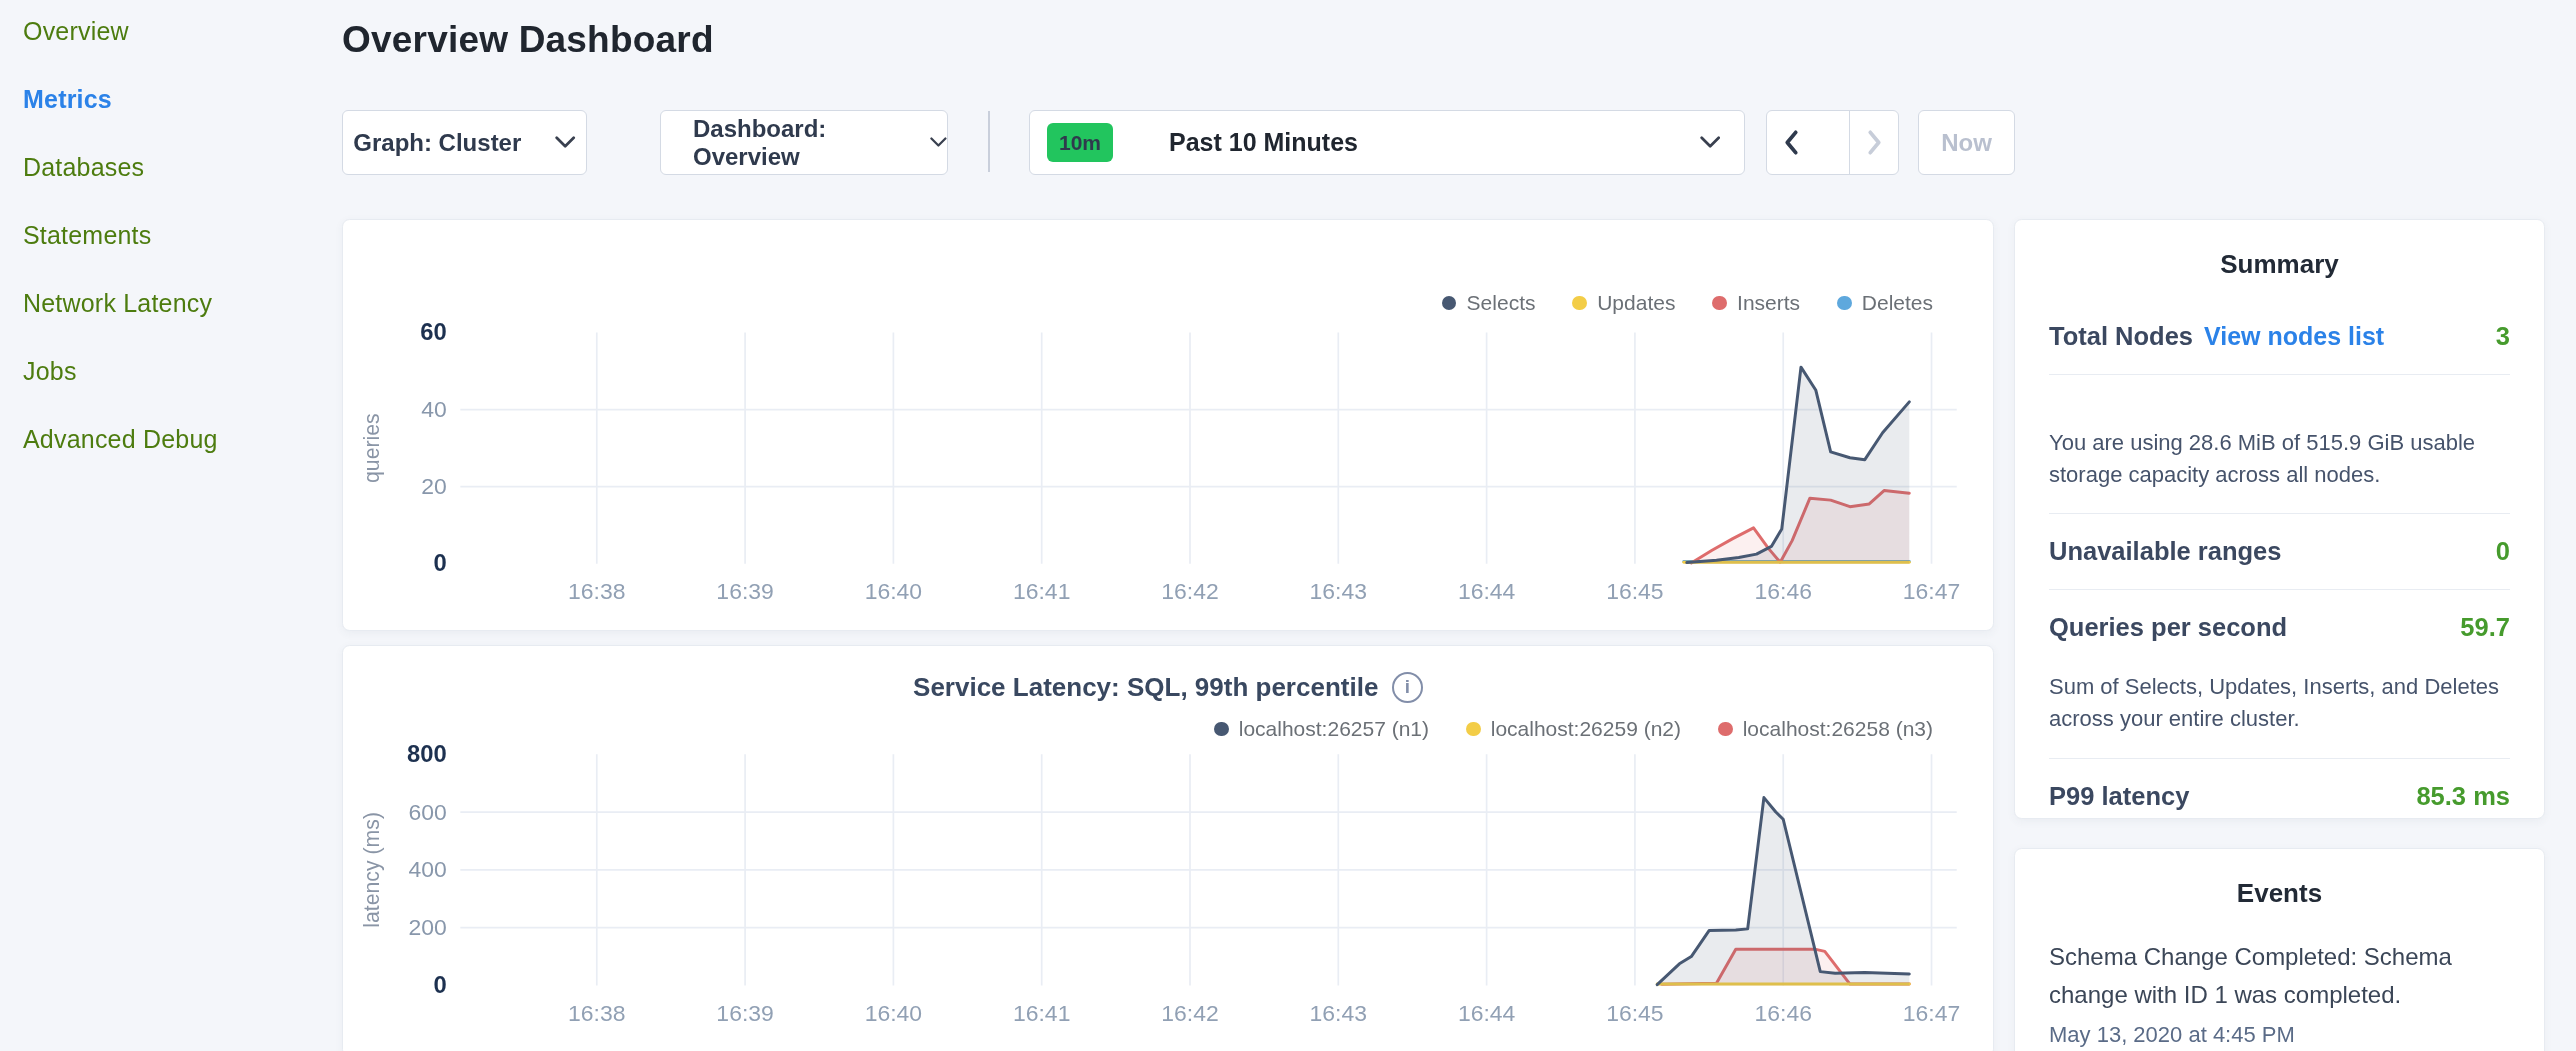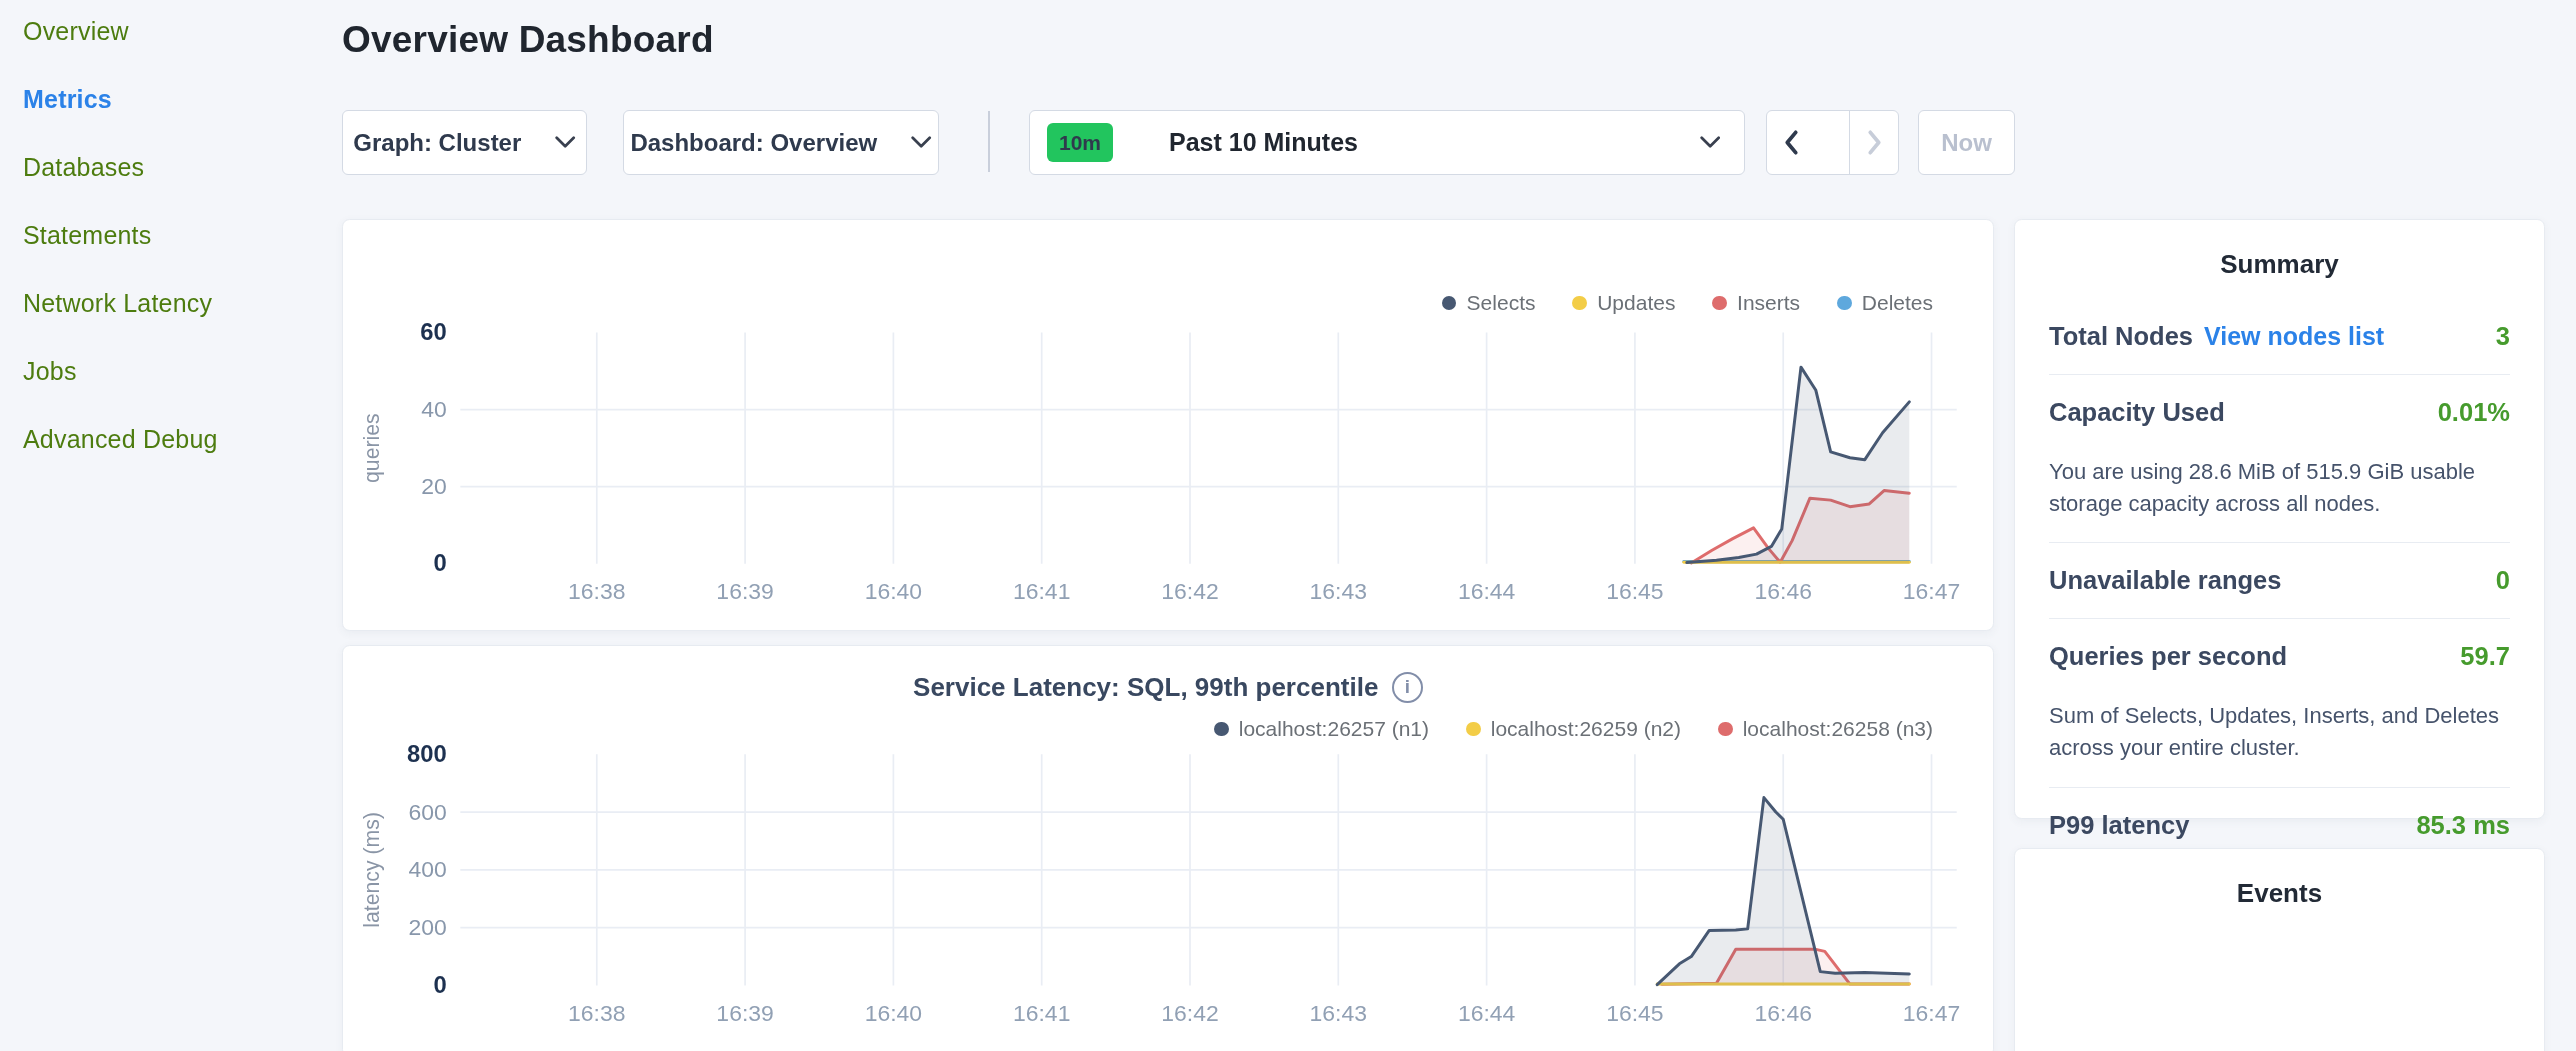--- a/index.html
+++ b/index.html
@@ -28,21 +28,21 @@
   
   .btn{
     position:absolute;top:110px;height:65px;background:#fff;
     border:1.7px solid #d4dae4;border-radius:6px;
     display:flex;align-items:center;justify-content:center;gap:34px;
     font-size:24px;font-weight:700;color:#2f3a4d;cursor:pointer;
   }
   .chev{width:20.4px;height:12.8px;}
   .chev polyline{fill:none;stroke:#39404f;stroke-width:3.2;stroke-linecap:round;stroke-linejoin:round;}
   #graph-btn{left:342px;width:245px;}
-  #dash-btn{left:623px;width:316px;}
+  #dash-btn{left:660px;width:288px;padding-left:32px;}
   .ctl-divider{position:absolute;left:988px;top:111px;width:1.7px;height:61px;background:#c9cfdb;}
   #time-selector{left:1029px;width:716px;justify-content:flex-start;padding:0 24px 0 17px;}
   .time-badge{background:#22c55e;border-radius:6px;padding:7.7px 12px;font-size:21px;font-weight:700;color:#2f3a4d;}
   .time-label{margin-left:22px;font-size:25px;font-weight:700;color:#20262f;flex:1;text-align:left;}
   #arrow-group{left:1766px;width:133px;padding:0;overflow:hidden;}
   .arrow-half{width:50%;height:100%;display:flex;align-items:center;justify-content:center;cursor:pointer;}
   .arrow-half + .arrow-half{border-left:1.7px solid #d4dae4;}
   .arrow-svg{width:17px;height:27px;}
   .arrow-svg polyline{fill:none;stroke-width:4.5;stroke-linecap:round;stroke-linejoin:round;}
   .arrow-prev polyline{stroke:#2f3a4d;}
@@ -262,24 +262,20 @@
 
     <div class="sum-row">
       <div class="sum-main">
         <span class="sum-label">Total Nodes</span>
         <span class="sum-link">View nodes list</span>
         <span class="sum-value">3</span>
       </div>
     </div>
 
     <div class="sum-row">
-      <div class="sum-main">
-        <span class="sum-label">Capacity Used</span>
-        <span class="sum-value">0.01%</span>
-      </div>
       <div class="sum-desc">You are using 28.6 MiB of 515.9 GiB usable storage capacity across all nodes.</div>
     </div>
 
     <div class="sum-row">
       <div class="sum-main">
         <span class="sum-label">Unavailable ranges</span>
         <span class="sum-value">0</span>
       </div>
     </div>
 
@@ -294,16 +290,20 @@
     <div class="sum-row">
       <div class="sum-main">
         <span class="sum-label">P99 latency</span>
         <span class="sum-value">85.3 ms</span>
       </div>
     </div>
   </aside>
 
   <aside class="card" id="events-card">
     <div class="panel-title">Events</div>
+    <div class="event-item">
+      <div class="event-msg">Schema Change Completed: Schema change with ID 1 was completed.</div>
+      <div class="event-time">May 13, 2020 at 4:45 PM</div>
+    </div>
   </aside>
 
 </div>
 
 
 </body></html>

